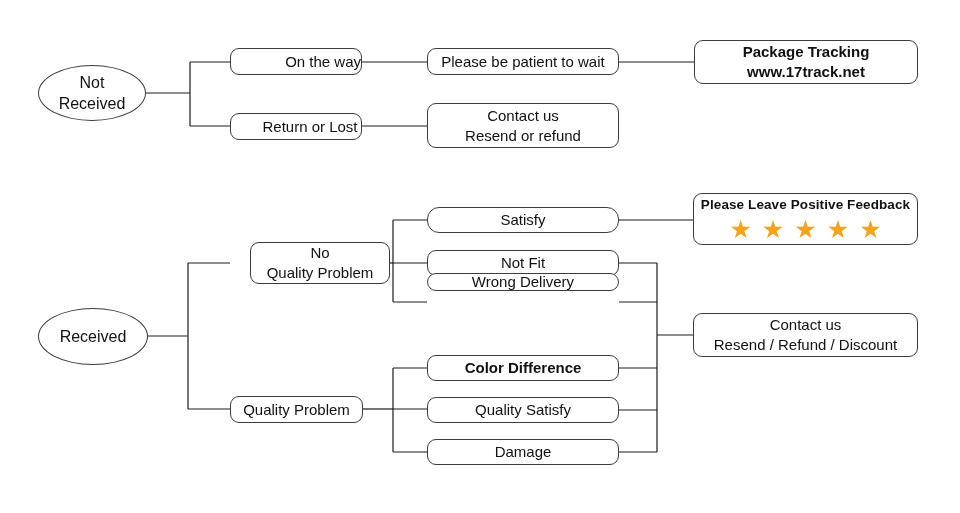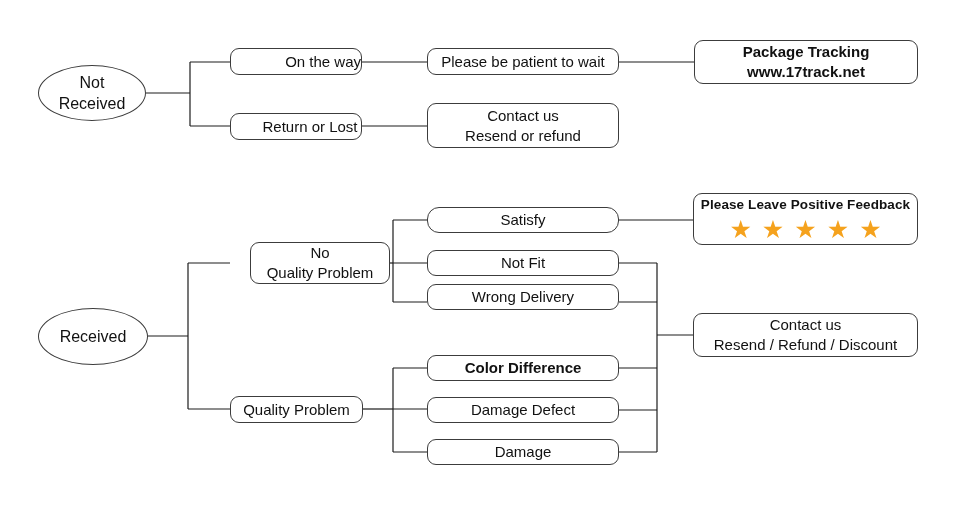--- a/index.html
+++ b/index.html
@@ -120,21 +120,21 @@
   </div>
 
   <div class="node" style="left:427px; top:207px; width:192px; height:26px;border-radius:12px;">
     <span>Satisfy</span>
   </div>
 
   <div class="node" style="left:427px; top:250px; width:192px; height:26px;">
     <span>Not Fit</span>
   </div>
 
-  <div class="node" style="left:427px; top:284px; width:192px; height:26px;">
+  <div class="node" style="left:427px; top:273px; width:192px; height:18px;">
     <span>Wrong Delivery</span>
   </div>
 
   <div class="node" style="left:693px; top:193px; width:225px; height:52px;">
     <span class="feedback-title">Please Leave Positive Feedback</span>
     <span class="stars">
       <span>★</span>
       <span>★</span>
       <span>★</span>
       <span>★</span>
@@ -144,21 +144,21 @@
 
   <div class="node" style="left:230px; top:396px; width:133px; height:27px;">
     <span>Quality Problem</span>
   </div>
 
   <div class="node" style="left:427px; top:355px; width:192px; height:26px;font-weight:bold;">
     <span>Color Difference</span>
   </div>
 
   <div class="node" style="left:427px; top:397px; width:192px; height:26px;">
-    <span>Damage Defect</span>
+    <span>Quality Satisfy</span>
   </div>
 
   <div class="node" style="left:427px; top:439px; width:192px; height:26px;">
     <span>Damage</span>
   </div>
 
   <div class="node" style="left:693px; top:313px; width:225px; height:44px;">
     <span>Contact us</span>
     <span>Resend / Refund / Discount</span>
   </div>

